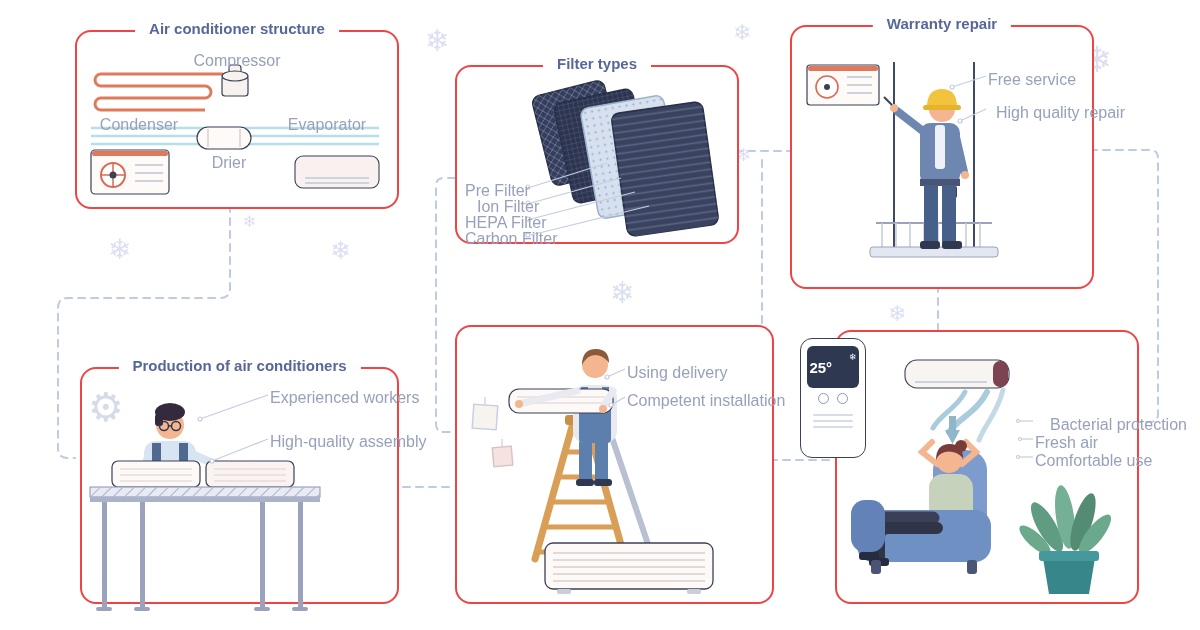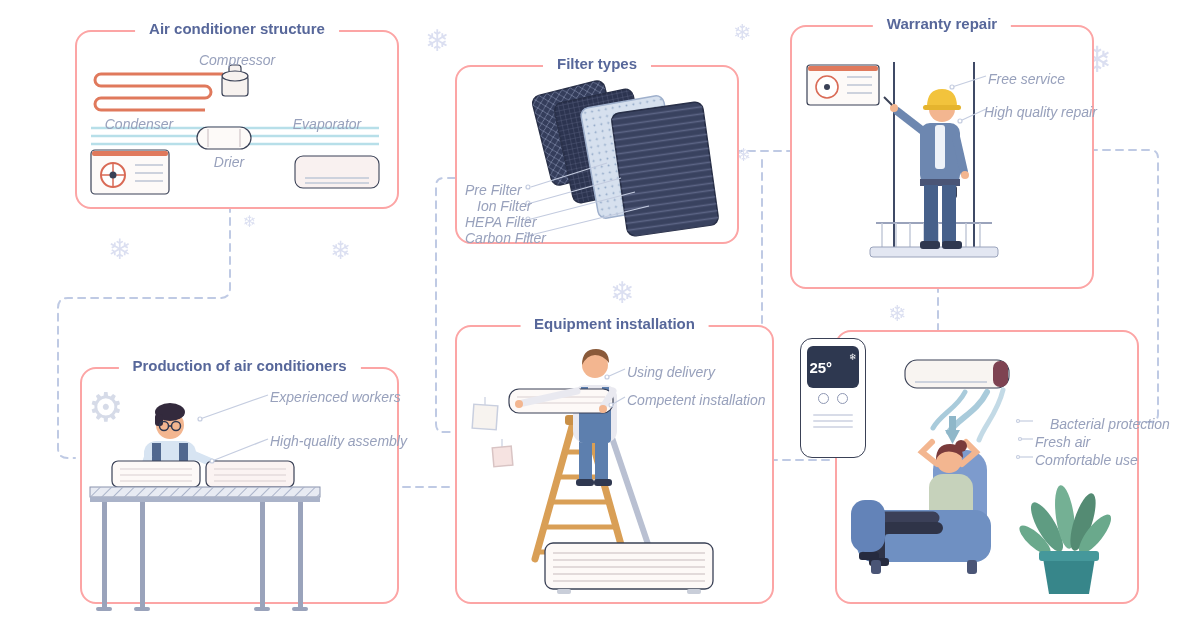--- a/index.html
+++ b/index.html
@@ -1,25 +1,25 @@
 <!DOCTYPE html>
 <html><head>
 <meta charset="utf-8">
 <style>
   html,body{margin:0;padding:0;background:#fff;}
   .stage{position:relative;width:1200px;height:630px;background:#ffffff;overflow:hidden;
          font-family:"Liberation Sans",sans-serif;}
   svg{overflow:visible;display:block;}
   .connectors{position:absolute;left:0;top:0;z-index:0;}
   .snow{position:absolute;color:#dbdff1;z-index:1;font-family:"DejaVu Sans",sans-serif;line-height:1;}
-  .panel{position:absolute;background:#fff;border:2px solid #fca5a5;border-radius:16px;z-index:2;}
+  .panel{position:absolute;background:#fff;border:2px solid #ef4444;border-radius:16px;z-index:2;}
   .ptitle{position:absolute;top:-12px;left:50%;transform:translateX(-50%);background:#fff;
           padding:0 14px;margin:0;font-size:15px;font-weight:bold;color:#57679a;white-space:nowrap;z-index:3;}
   .psvg{position:absolute;left:0;top:0;width:100%;height:100%;}
-  .lbl{position:absolute;font-size:14px;color:#98a1bc;white-space:nowrap;z-index:4;font-style:italic;}
+  .lbl{position:absolute;font-size:16px;color:#98a1bc;white-space:nowrap;z-index:4;}
   .lblc{transform:translateX(-50%);}
   .gear{position:absolute;color:#d6dbe8;font-size:40px;line-height:1;z-index:4;font-family:"DejaVu Sans",sans-serif;}
   .thermo{position:absolute;left:800px;top:338px;width:66px;height:120px;background:#fff;
           border:1.5px solid #3a4156;border-radius:12px;z-index:5;box-sizing:border-box;}
   .tscreen{margin:7px 6px 5px 6px;height:42px;background:#2e3850;border-radius:6px;display:flex;
            align-items:center;justify-content:center;gap:17px;color:#fff;}
   .ttemp{font-size:15px;font-weight:bold;}
   .tmode{font-size:9px;align-self:flex-start;margin-top:6px;font-family:"DejaVu Sans",sans-serif;}
   .tbtns{display:flex;justify-content:center;gap:8px;margin-top:4px;}
   .tbtn{width:11px;height:11px;border:1.5px solid #8f98b4;border-radius:50%;box-sizing:border-box;}
@@ -173,21 +173,21 @@
         <rect x="131" y="78" width="38" height="5" rx="2.5" fill="#e5b42e"></rect>
       </g>
       <g fill="none" stroke="#c5cde0" stroke-width="1.2">
         <path d="M194 49 L160 60"></path>
           <circle cx="160" cy="60" r="2" fill="#fff"></circle>
         <path d="M194 82 L168 94"></path>
           <circle cx="168" cy="94" r="2" fill="#fff"></circle>
       </g>
     </svg>
     <span class="lbl" style="left:196px;top:44px">Free service</span>
-    <span class="lbl" style="left:192px;top:77px">High quality repair</span>
+    <span class="lbl" style="left:204px;top:77px">High quality repair</span>
   </section>
 
   <section class="panel" style="left:80px;top:367px;width:315px;height:233px">
     <h2 class="ptitle">Production of air conditioners</h2>
     <span class="gear" style="left:6px;top:18px">⚙</span>
     <svg class="psvg" viewBox="0 0 315 233">
       <defs>
         <pattern id="hatchP" width="8" height="8" patternUnits="userSpaceOnUse" patternTransform="rotate(45)">
           <path d="M0 0 V8" stroke="#aab3c9" stroke-width="2"></path>
         </pattern>
@@ -232,21 +232,20 @@
           <circle cx="118" cy="50" r="2" fill="#fff"></circle>
         <path d="M186 70 L130 92"></path>
           <circle cx="130" cy="92" r="2" fill="#fff"></circle>
       </g>
     </svg>
     <span class="lbl" style="left:188px;top:20px">Experienced workers</span>
     <span class="lbl" style="left:188px;top:64px">High-quality assembly</span>
   </section>
 
   <section class="panel" style="left:455px;top:325px;width:315px;height:275px">
-    <h2 class="ptitle">Equipment installation</h2>
     <svg class="psvg" viewBox="0 0 315 275">
       <g>
         <path d="M28 70 V78 M45 112 V120" stroke="#c9cfdf" stroke-width="1.2"></path>
         <rect x="16" y="78" width="24" height="24" fill="#f7f3ef" stroke="#c9cfdf" stroke-width="1.5" transform="rotate(4 28 90)"></rect>
         <rect x="36" y="120" width="19" height="19" fill="#f6e3e1" stroke="#d9c4c4" stroke-width="1.5" transform="rotate(-5 45 129)"></rect>
       </g>
       <g stroke-linecap="round">
         <path d="M150 96 L196 232" stroke="#b9c0d2" stroke-width="6"></path>
         <path d="M116 96 L78 232" stroke="#d99f56" stroke-width="7"></path>
         <path d="M130 96 L168 232" stroke="#d99f56" stroke-width="7"></path>

